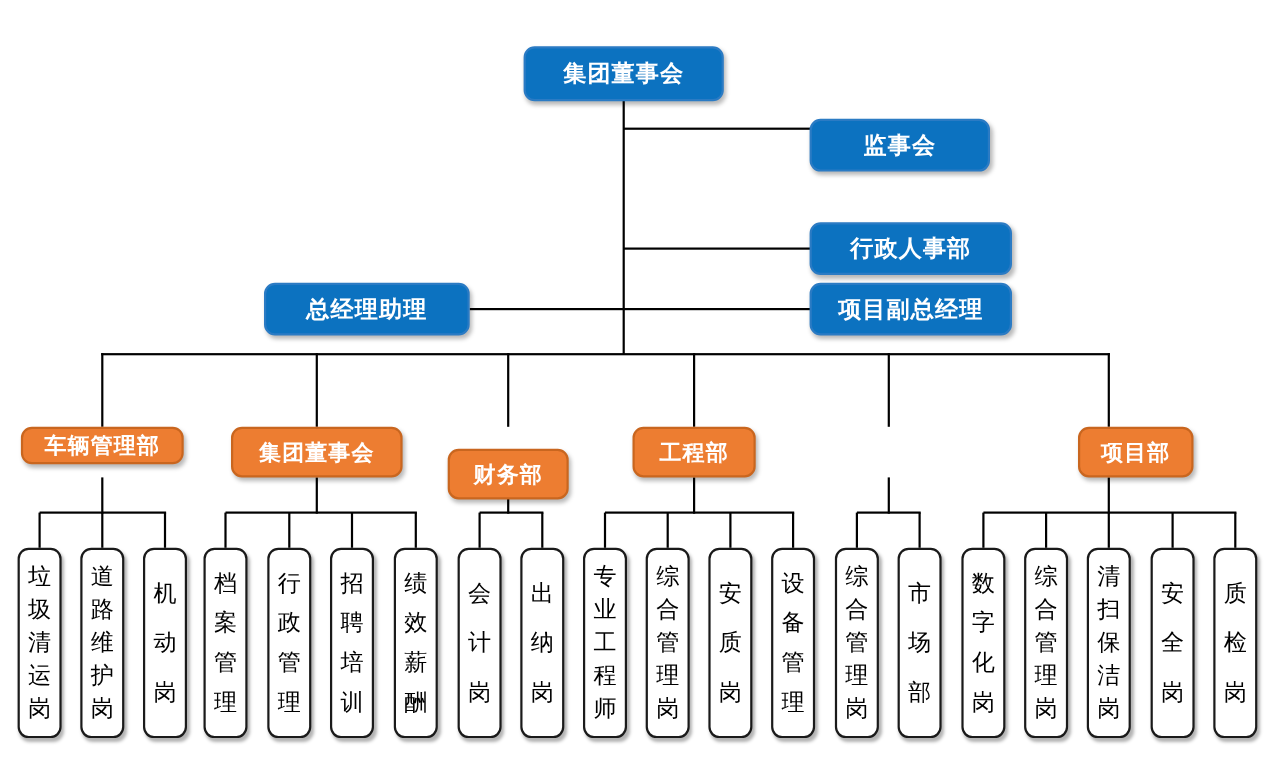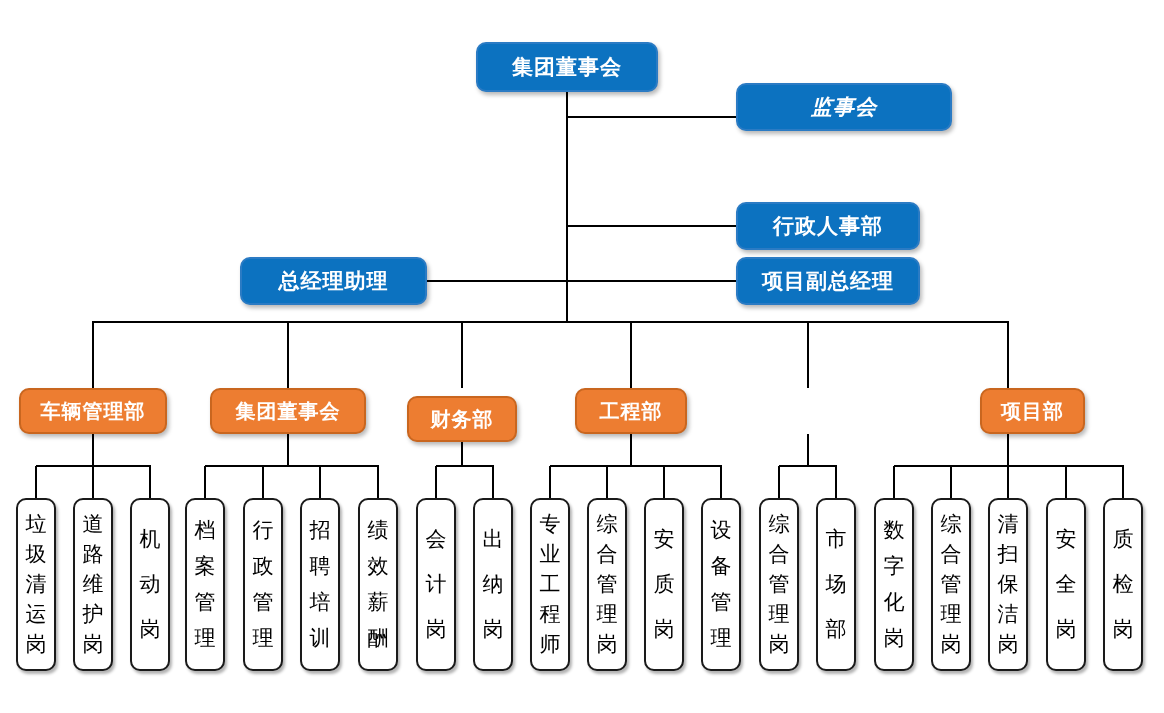--- a/index.html
+++ b/index.html
@@ -32,32 +32,32 @@
   .box-pos span { display:block; }
   .cline { position:absolute; background:var(--line-color,#000); z-index:1; }
 </style>
 </head>
 <body>
 
 <div id="canvas" style="--exec-fill: #0C72C0; --exec-border: #2B7BC4; --dept-fill: #ED7D31; --dept-border: #C9661F; --pos-fill: #FFFFFF; --pos-border: #1A1A1A; --line-color: #000000; background: rgb(255, 255, 255);">
 
   <div class="box-exec" style="left:476px; top:42px;  width:182px; height:50px;">集团董事会</div>
 
-  <div class="box-exec" style="left:736px; top:83px;  width:216px; height:48px;font-style:italic;">监事会</div>
+  <div class="box-exec" style="left:736px; top:108px;  width:164px; height:48px;">监事会</div>
 
 
   <div class="box-exec" style="left:736px; top:202px; width:184px; height:48px;">行政人事部</div>
 
   <div class="box-exec" style="left:240px; top:257px; width:187px; height:48px;">总经理助理</div>
 
   <div class="box-exec" style="left:736px; top:257px; width:184px; height:48px;">项目副总经理</div>
 
-  <div class="box-dept" style="left:19px;  top:388px; width:148px; height:46px;">车辆管理部</div>
+  <div class="box-dept" style="left:19px;  top:388px; width:148px; height:34px;">车辆管理部</div>
   <div class="box-dept" style="left:210px; top:388px; width:156px; height:46px;">集团董事会</div>
-  <div class="box-dept" style="left:407px; top:396px; width:110px; height:46px;">财务部</div>
+  <div class="box-dept" style="left:407px; top:408px; width:110px; height:46px;">财务部</div>
   <div class="box-dept" style="left:575px; top:388px; width:112px; height:46px;text-align:right;">工程部</div>
   <div class="box-dept" style="left:956px; top:388px; width:105px; height:46px;margin-left:24px;">项目部</div>
 
   <div class="box-pos" style="left:16px;">
       <span>垃</span>
       <span>圾</span>
       <span>清</span>
       <span>运</span>
       <span>岗</span>
     </div>

